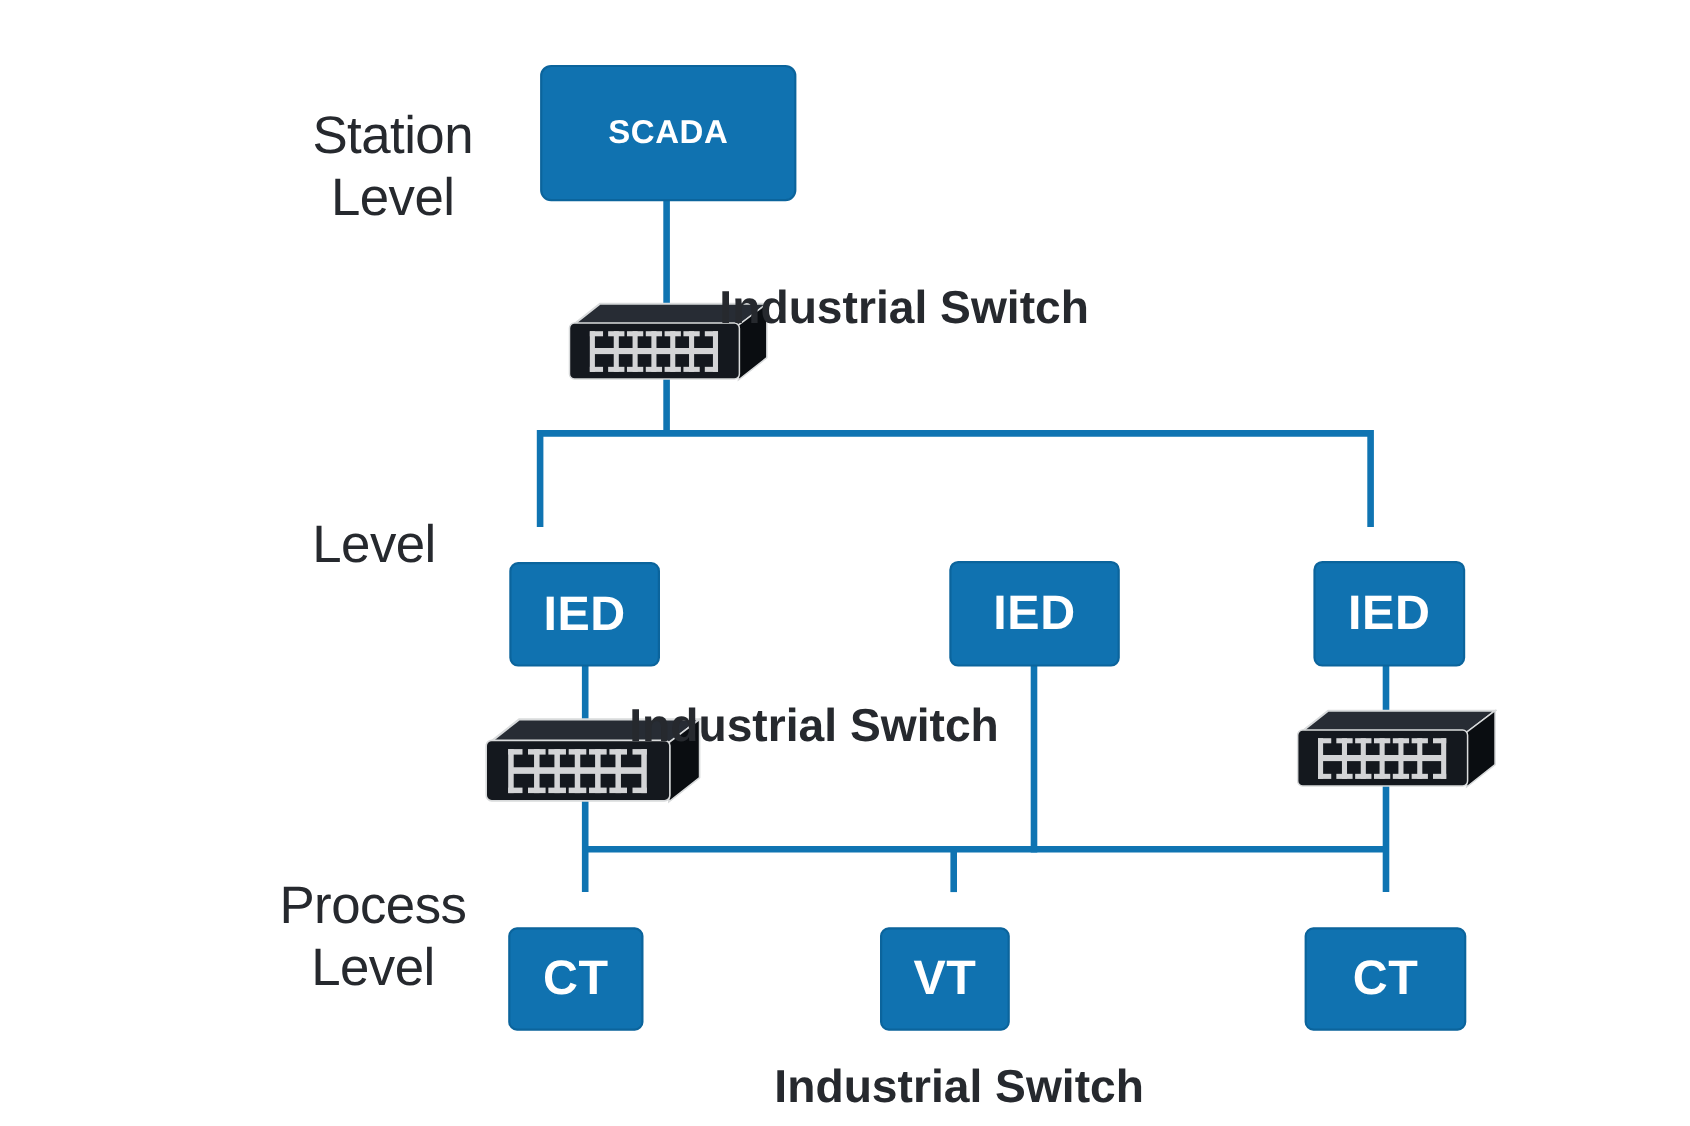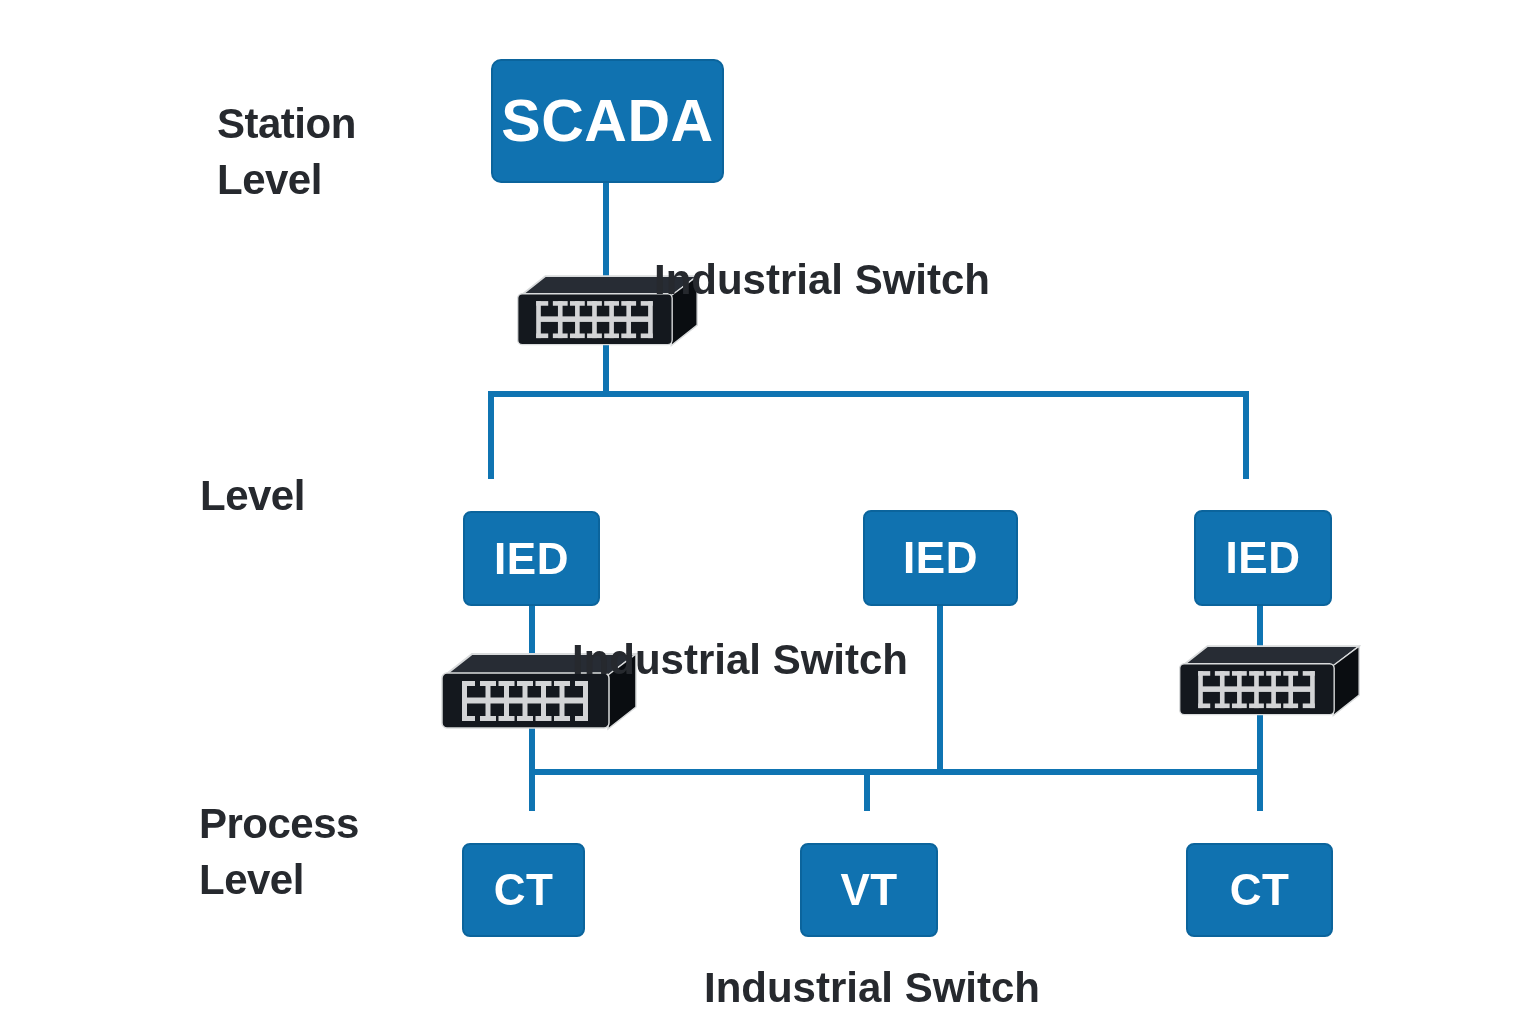--- a/index.html
+++ b/index.html
@@ -8,41 +8,41 @@
     background:var(--background,#fff);
     font-family:"Liberation Sans","DejaVu Sans",sans-serif;
   }
   .wires{position:absolute;left:0;top:0;z-index:1;}
   .wires path{stroke:var(--line-blue,#0f74b2);stroke-width:6;fill:none;stroke-linejoin:miter;}
   .switch{position:absolute;z-index:2;}
   .node{
     position:absolute;z-index:3;display:flex;align-items:center;justify-content:center;
     background:var(--node-blue,#1072b0);
     border:2px solid var(--node-border,#0b649c);
-    border-radius:10px;color:#fff;font-weight:700;font-size:59px;
+    border-radius:10px;color:#fff;font-weight:700;font-size:30px;
     letter-spacing:0.5px;box-sizing:border-box;
   }
   .node.small{border-radius:8px;font-size:44px;margin-top:34px;}
   .lvl{
-    position:absolute;z-index:3;width:280px;
-    color:var(--text-dark,#26292e);font-weight:700;font-size:42px;line-height:56px;
+    position:absolute;z-index:3;width:280px;text-align:center;
+    color:var(--text-dark,#26292e);font-weight:400;font-size:48px;line-height:56px;
     letter-spacing:-0.5px;
   }
   .lvl span{display:block;}
   .swlabel{
     position:absolute;z-index:3;width:420px;text-align:center;
     color:var(--text-dark,#26292e);font-weight:700;font-size:42px;line-height:48px;margin-top:32px;
   }
   
   #scada{left:491px;top:59px;width:233px;height:124px;}
   #ied-left{left:463px;top:477px;width:137px;height:95px;}
   #ied-middle{left:863px;top:476px;width:155px;height:96px;}
   #ied-right{left:1194px;top:476px;width:138px;height:96px;}
   #ct-left{left:462px;top:809px;width:123px;height:94px;}
-  #vt-middle{left:800px;top:809px;width:138px;height:94px;}
+  #vt-middle{left:800px;top:809px;width:118px;height:94px;}
   #ct-right{left:1186px;top:809px;width:147px;height:94px;}
   
   #switch-station-icon{left:514px;top:262px;width:185px;height:93px;}
   #switch-bay-left-icon{left:438px;top:639px;width:200px;height:100px;}
   #switch-bay-right-icon{left:1176px;top:632px;width:185px;height:93px;}
   
   #station-label{left:217px;top:96px;}
   #bay-label{left:200px;top:468px;}
   #process-label{left:199px;top:796px;}
   #swlabel-top{left:612px;top:224px;}

